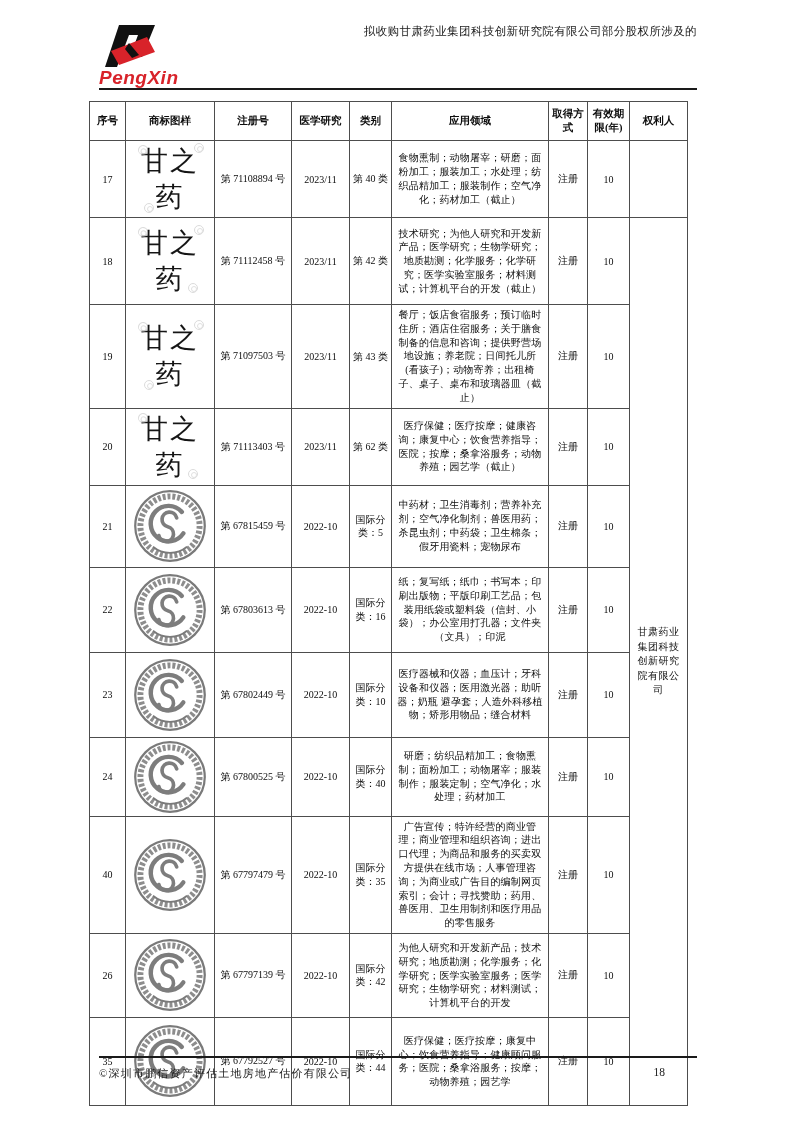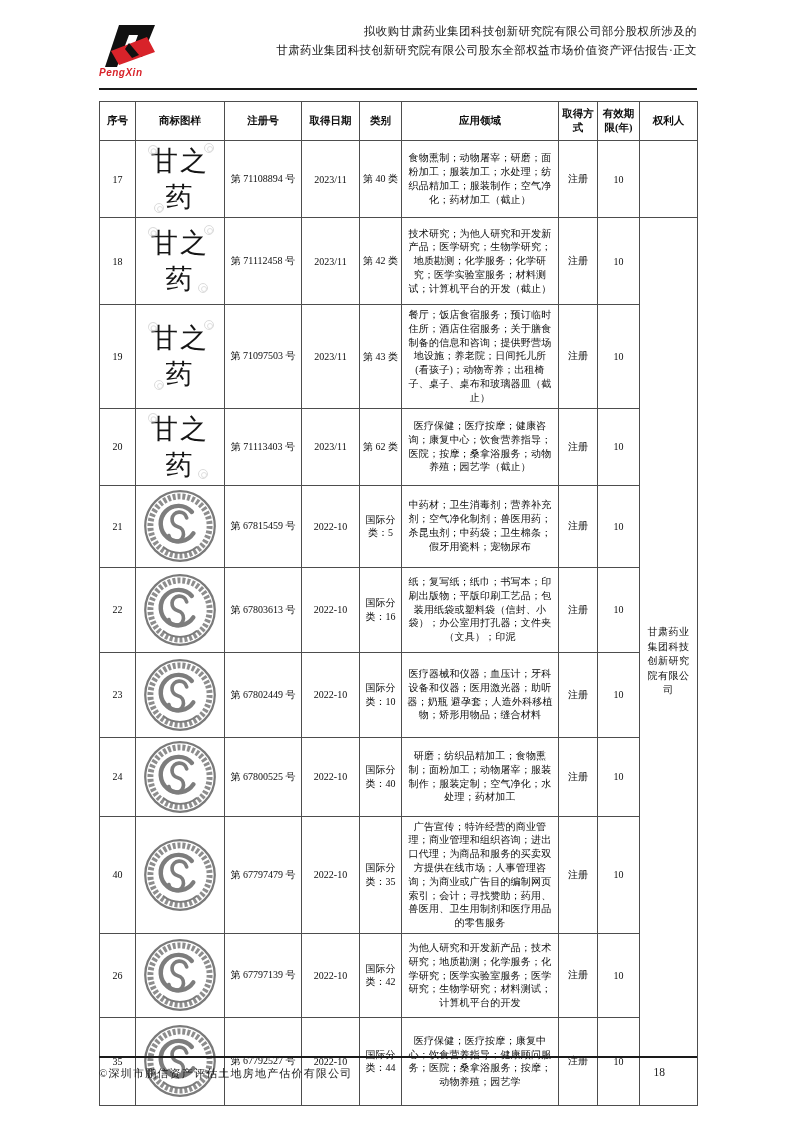--- a/index.html
+++ b/index.html
@@ -7,27 +7,27 @@
   .page {
     position:relative; width:793px; height:1122px; background:#ffffff;
     margin:0 auto; font-family:"Liberation Serif", serif; color:#111;
     overflow:hidden;
   }
   
   .header { position:absolute; top:20px; left:99px; width:598px; display:flex; }
   .logo-block { width:90px; padding-top:5px; }
   .logo-mark { display:block; }
   .logo-text { font-family:"Liberation Sans", sans-serif; font-style:italic; font-weight:bold;
-    color:#d8232a; font-size:10px; letter-spacing:.5px; margin-top:-2px; }
+    color:#d8232a; font-size:19px; letter-spacing:.5px; margin-top:-2px; }
   .header-lines { flex:1; text-align:right; font-size:11.5px; line-height:1.62; padding-top:2px;
     letter-spacing:.4px; color:#1a1a1a; }
   .header-rule { position:absolute; top:88px; left:99px; width:598px; height:2px; background:#1a1a1a; }
 
   
-  table.tm { position:absolute; top:101px; left:99px; width:598px;
+  table.tm { position:absolute; top:101px; left:89px; width:598px;
     border-collapse:collapse; table-layout:fixed; }
   table.tm th, table.tm td { border:1px solid #4d4d4d; vertical-align:middle;
     text-align:center; font-size:10px; color:#0d0d0d; overflow:hidden; }
   table.tm th { font-weight:bold; font-size:10.5px; height:39px; padding:2px 1px; line-height:1.3; }
   td.cell-no { font-size:10.5px; }
   td.cell-reg { font-size:9.6px; white-space:nowrap; }
   td.cell-date { font-size:9.8px; }
   td.cell-class { font-size:9.8px; padding:11px 2px; line-height:1.35; }
   td.cell-field { text-align:justify; text-justify:inter-ideograph; padding:3px 5px;
     font-size:10px; line-height:1.38; letter-spacing:.2px; }
@@ -77,21 +77,20 @@
     <div class="logo-block">
       <svg class="logo-mark" width="64" height="44" viewBox="0 0 64 44">
         <path d="M20 0 H56 L43 32 H31 L39 10 H30 L18 42 H6 Z" fill="#111111"></path>
         <path d="M12 26 L48 12 L56 27 L20 40 Z" fill="#d8232a"></path>
         <path d="M30 18 L40 30 L33 33 L26 24 Z" fill="#111111"></path>
       </svg>
       <div class="logo-text">PengXin</div>
     </div>
     <div class="header-lines">
       <div>拟收购甘肃药业集团科技创新研究院有限公司部分股权所涉及的</div>
-      <div>甘肃药业集团科技创新研究院有限公司股东全部权益市场价值资产评估报告·正文</div>
     </div>
   </div>
   <div class="header-rule"></div>
 
   <table class="tm">
     <colgroup>
       <col style="width:36px">
         <col style="width:89px">
         <col style="width:77px">
       <col style="width:58px">
@@ -99,21 +98,21 @@
         <col style="width:157px">
       <col style="width:39px">
         <col style="width:42px">
         <col style="width:58px">
     </colgroup>
     <tbody>
         <tr>
       <th>序号</th>
       <th>商标图样</th>
       <th>注册号</th>
-      <th>取得日期</th>
+      <th>医学研究</th>
       <th>类别</th>
       <th>应用领域</th>
       <th>取得方式</th>
       <th>有效期限(年)</th>
       <th>权利人</th>
     </tr>
 
     <tr style="height:59px">
       <td class="cell-no">17</td>
       <td class="cell-mark">

